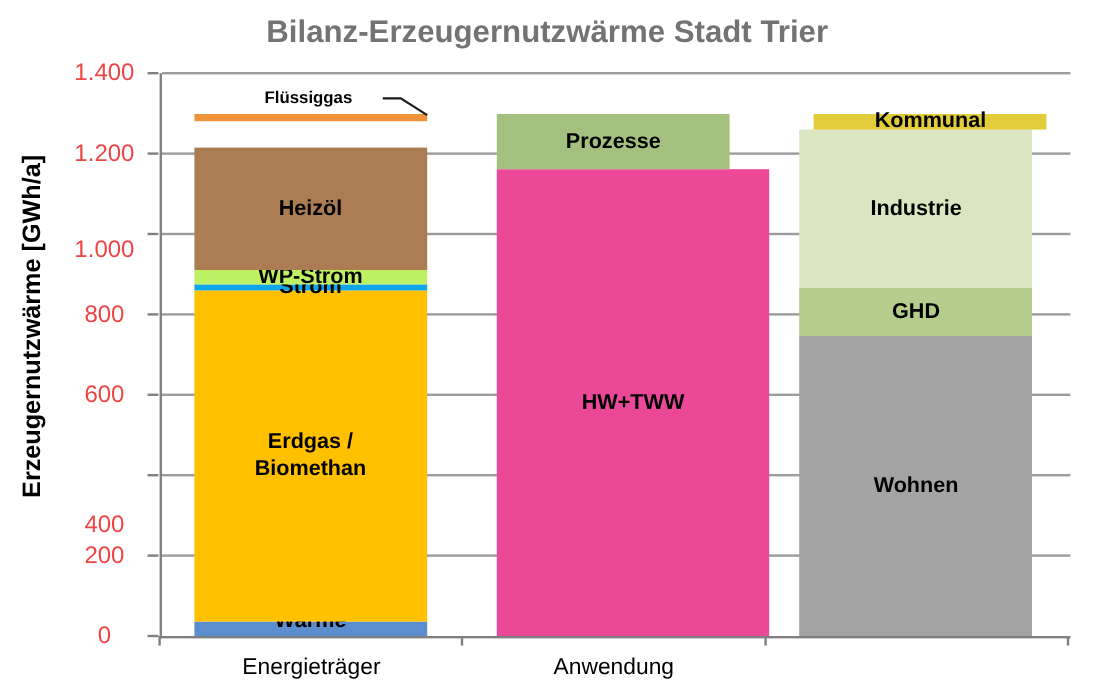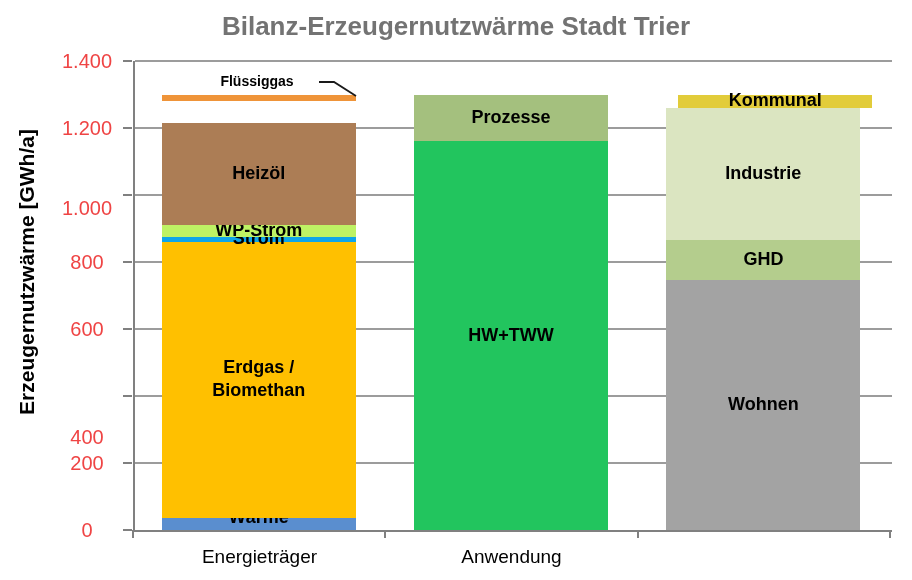--- a/index.html
+++ b/index.html
@@ -76,21 +76,21 @@
       <div class="seg" style="left: 3.53%; width: 25.63%; bottom: 61.4286%; height: 1.07143%; background: #0ea5e9;">
         <span class="seg-label">Strom</span>
       </div>
       <div class="seg" style="left: 3.53%; width: 25.63%; bottom: 62.5%; height: 2.5%; background: #bef264;">
         <span class="seg-label">WP-Strom</span>
       </div>
       <div class="seg" style="left: 3.53%; width: 25.63%; bottom: 65%; height: 21.7857%; background: rgb(172, 125, 85);">
         <span class="seg-label">Heizöl</span>
       </div>
       <div class="seg" style="left: 3.53%; width: 25.63%; bottom: 91.4286%; height: 1.42857%; background: rgb(239, 148, 57);"></div>
-      <div class="seg" style="left: 36.8633%; width: 25.63%; bottom: 0%; height: 82.8571%; background: #22c55e;">
+      <div class="seg" style="left: 36.8633%; width: 25.63%; bottom: 0%; height: 82.8571%; background: #ec4899; padding-left: 33px;">
         <span class="seg-label">HW+TWW</span>
       </div>
       <div class="seg" style="left: 36.8633%; width: 25.63%; bottom: 82.8571%; height: 10%; background: rgb(164, 192, 126);">
         <span class="seg-label">Prozesse</span>
       </div>
       <div class="seg" style="left: 70.1967%; width: 25.63%; bottom: 0%; height: 53.2143%; background: #a3a3a3;">
         <span class="seg-label">Wohnen</span>
       </div>
       <div class="seg" style="left: 70.1967%; width: 25.63%; bottom: 61.7857%; height: 28.2143%; background: rgb(219, 229, 193);">
         <span class="seg-label">Industrie</span>

